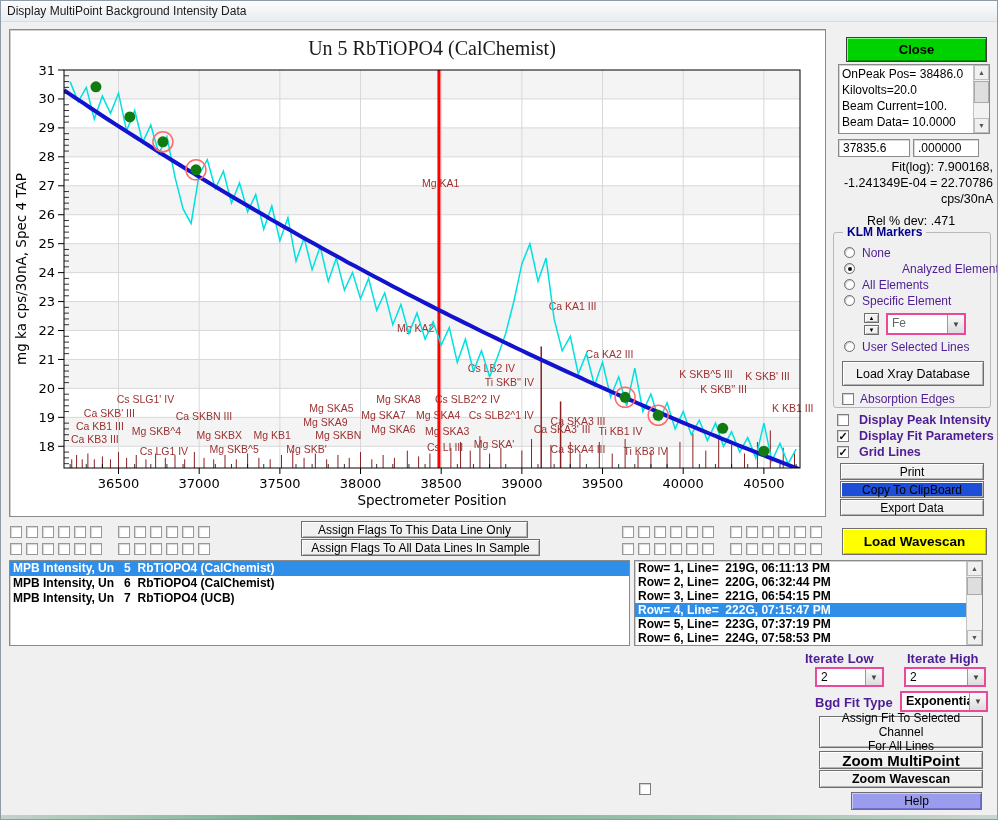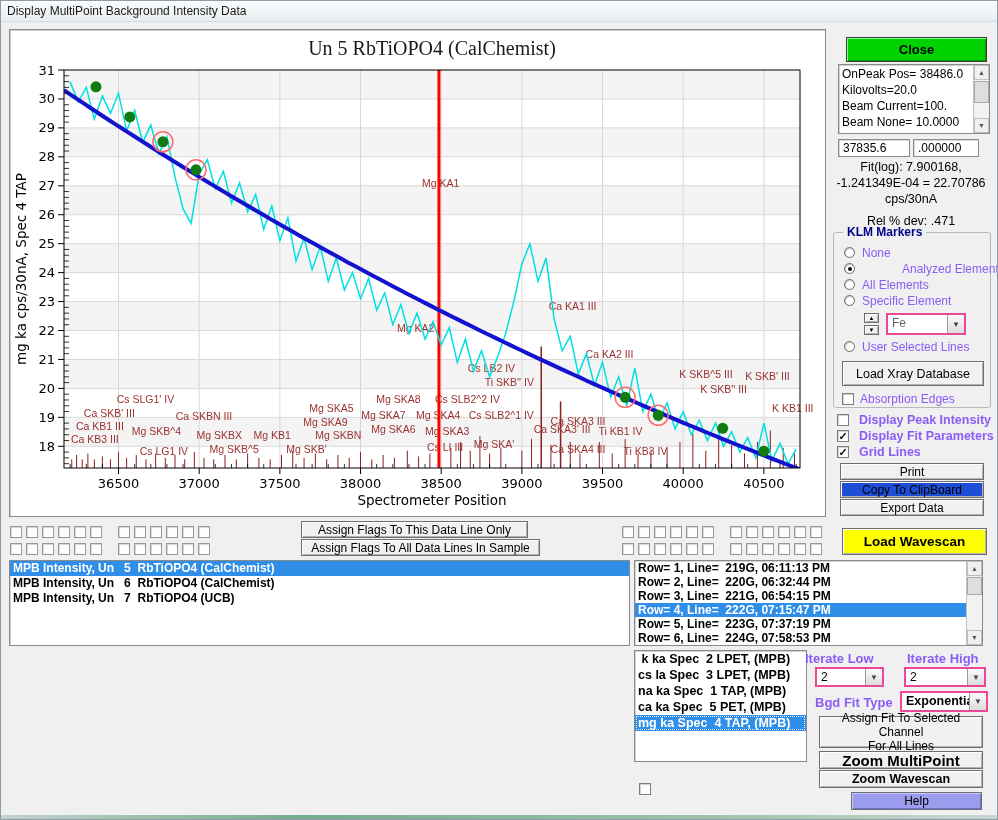--- a/index.html
+++ b/index.html
@@ -17,21 +17,21 @@
   .listbox{background:#fff;border:1px solid #8a8a8a;box-shadow:inset 1px 1px 0 #d2d2d2;overflow:hidden;position:absolute}
   .li{white-space:pre;font-weight:bold;font-size:12px;line-height:15px;padding:0 3px;color:#000}
   .li.sel{background:#2f8fe8;color:#fff}
   .li.sel.focus{outline:1px dotted #efefef;outline-offset:-2px}
   .groupbox{border:1px solid #b9b9b9;border-radius:3px;position:absolute}
   .grouplegend{position:absolute;left:9px;top:-8px;background:#f0f0f0;padding:0 4px;font-weight:bold;font-size:12px;color:#00008b}
   .radio{position:absolute;width:11px;height:11px;border-radius:50%;background:#fff;border:1px solid #6a6a6a;box-shadow:inset 1px 1px 1px #c9c9c9}
   .radio.sel::after{content:"";position:absolute;left:2.5px;top:2.5px;width:4px;height:4px;border-radius:50%;background:#111}
   .cb{position:absolute;width:12px;height:12px;background:#fff;border:1px solid #7d7d7d;box-shadow:inset 1px 1px 1px #cfcfcf;
       font-size:11px;line-height:10px;text-align:center;color:#111;font-weight:bold}
-  .ctrl-label{position:absolute;font-size:12px;color:#8b5cf6;white-space:pre}
+  .ctrl-label{position:absolute;font-size:12px;color:#4c1d95;white-space:pre}
   .combo{position:absolute;display:flex;background:#22c55e;border:2px solid #ec4899}
   .combo .cval{flex:1;font-size:12px;padding:1px 4px;background:#fff;overflow:hidden;white-space:pre}
   .combo .carw{width:17px;background:linear-gradient(#fafafa,#dcdcdc);border-left:1px solid #9a9a9a;display:flex;align-items:center;justify-content:center;font-size:8px;color:#444}
   .vscroll{position:absolute;top:0;right:0;bottom:0;width:16px;background:#f2f2f2;border-left:1px solid #c2c2c2}
   .sarr{position:absolute;left:0;width:15px;height:15px;background:#f0f0f0;border:1px solid #bdbdbd;font-size:7px;color:#555;display:flex;align-items:center;justify-content:center}
   .sthumb{position:absolute;left:0;width:15px;background:#dedede;border:1px solid #a9a9a9}
   .gridbox{width:12px;height:12px;background:#fff;border:1px solid #989898;box-shadow:inset 1px 1px 1px #d5d5d5;display:inline-block}
   #bottomglow{left:0;bottom:0;width:100%;height:4px;background:linear-gradient(90deg,#c3d2cb,#74ad8d 30%,#9cc2ab 70%,#c9d6cf)}
 </style>
 </head>
@@ -338,32 +338,32 @@
         <line x1="786.1280140289347" y1="434" x2="786.1280140289347" y2="438" stroke="#000" stroke-width="0.8"></line>
         <text x="422" y="25" text-anchor="middle" font-size="20px" font-family="&quot;Liberation Serif&quot;,serif" fill="#1a1a1a">Un   5  RbTiOPO4 (CalChemist)</text>
         <text x="422" y="475" text-anchor="middle" font-size="13.5px" font-family="&quot;DejaVu Sans&quot;,sans-serif">Spectrometer Position</text>
         <text x="16" y="239" text-anchor="middle" font-size="13.5px" font-family="&quot;DejaVu Sans&quot;,sans-serif" transform="rotate(-90 16 239)">mg ka cps/30nA, Spec  4 TAP</text>
       </svg>
   </div>
 
   <div class="abs btn bold" style="left:845px;top:36px;width:141px;height:25px;background:#00d200;border:1px solid #3c3c3c;box-shadow:inset 1px 1px 0 #7dff7d,inset -1px -1px 0 #009800;font-size:13px">Close</div>
 
   <div class="abs listbox" style="left:837px;top:63px;width:152px;height:70px">
-    <div id="infolines" style="padding:1px 3px;font-size:12px;line-height:16px;white-space:pre"><div>OnPeak Pos= 38486.0</div><div>Kilovolts=20.0</div><div>Beam Current=100.</div><div>Beam None= 10.0000</div></div>
+    <div id="infolines" style="padding:1px 3px;font-size:12px;line-height:16px;white-space:pre"><div>OnPeak Pos= 38486.0</div><div>Kilovolts=20.0</div><div>Beam Current=100.</div><div>Beam Data= 10.0000</div></div>
     <div class="vscroll">
       <div class="sarr" style="top:0">▲</div>
       <div class="sthumb" style="top:16px;height:22px"></div>
       <div class="sarr" style="bottom:0">▼</div>
     </div>
   </div>
 
   <div class="abs field" style="left:837px;top:138px;width:72px;height:18px">37835.6</div>
   <div class="abs field" style="left:912px;top:138px;width:66px;height:18px">.000000</div>
 
-  <div class="abs" style="left:828px;top:158px;width:164px;text-align:center;font-size:12.5px;line-height:16px">
+  <div class="abs" style="left:828px;top:158px;width:164px;text-align:right;font-size:12.5px;line-height:16px">
     <div>Fit(log): 7.900168,</div>
     <div>-1.241349E-04 = 22.70786</div>
     <div>cps/30nA</div>
   </div>
   <div class="abs" style="left:828px;top:213px;width:164px;text-align:center;font-size:12.5px">Rel % dev: .471</div>
 
   <div class="groupbox" style="left:832px;top:231px;width:158px;height:176px">
     <span class="grouplegend">KLM Markers</span>
     <div id="klmradios">
         <div class="radio" style="left: 10px; top: 14px;"></div>
@@ -428,27 +428,20 @@
         <div class="li sel" style="line-height: 14px;">Row= 4, Line=  222G, 07:15:47 PM</div>
         <div class="li" style="line-height: 14px;">Row= 5, Line=  223G, 07:37:19 PM</div>
         <div class="li" style="line-height: 14px;">Row= 6, Line=  224G, 07:58:53 PM</div>
       </div>
     <div class="vscroll">
       <div class="sarr" style="top:0">▲</div>
       <div class="sthumb" style="top:16px;height:18px"></div>
       <div class="sarr" style="bottom:0">▼</div>
     </div>
   </div>
-  <div id="elemlist" class="listbox" style="left:633px;top:649px;width:173px;height:112px">
-      <div class="li" style="line-height: 16px; font-size: 12.5px;"> k ka Spec  2 LPET, (MPB)</div>
-      <div class="li" style="line-height: 16px; font-size: 12.5px;">cs la Spec  3 LPET, (MPB)</div>
-      <div class="li" style="line-height: 16px; font-size: 12.5px;">na ka Spec  1 TAP, (MPB)</div>
-      <div class="li" style="line-height: 16px; font-size: 12.5px;">ca ka Spec  5 PET, (MPB)</div>
-      <div class="li sel focus" style="line-height: 16px; font-size: 12.5px;">mg ka Spec  4 TAP, (MPB)</div>
-    </div>
 
   <div class="ctrl-label bold" style="left:804px;top:650px;font-size:13px">Iterate Low</div>
   <div class="combo" style="left:814px;top:666px;width:69px;height:20px">
     <div class="cval">2</div>
     <div class="carw">▼</div>
   </div>
   <div class="ctrl-label bold" style="left:906px;top:650px;font-size:13px">Iterate High</div>
   <div class="combo" style="left:903px;top:666px;width:82px;height:20px">
     <div class="cval">2</div>
     <div class="carw">▼</div>

